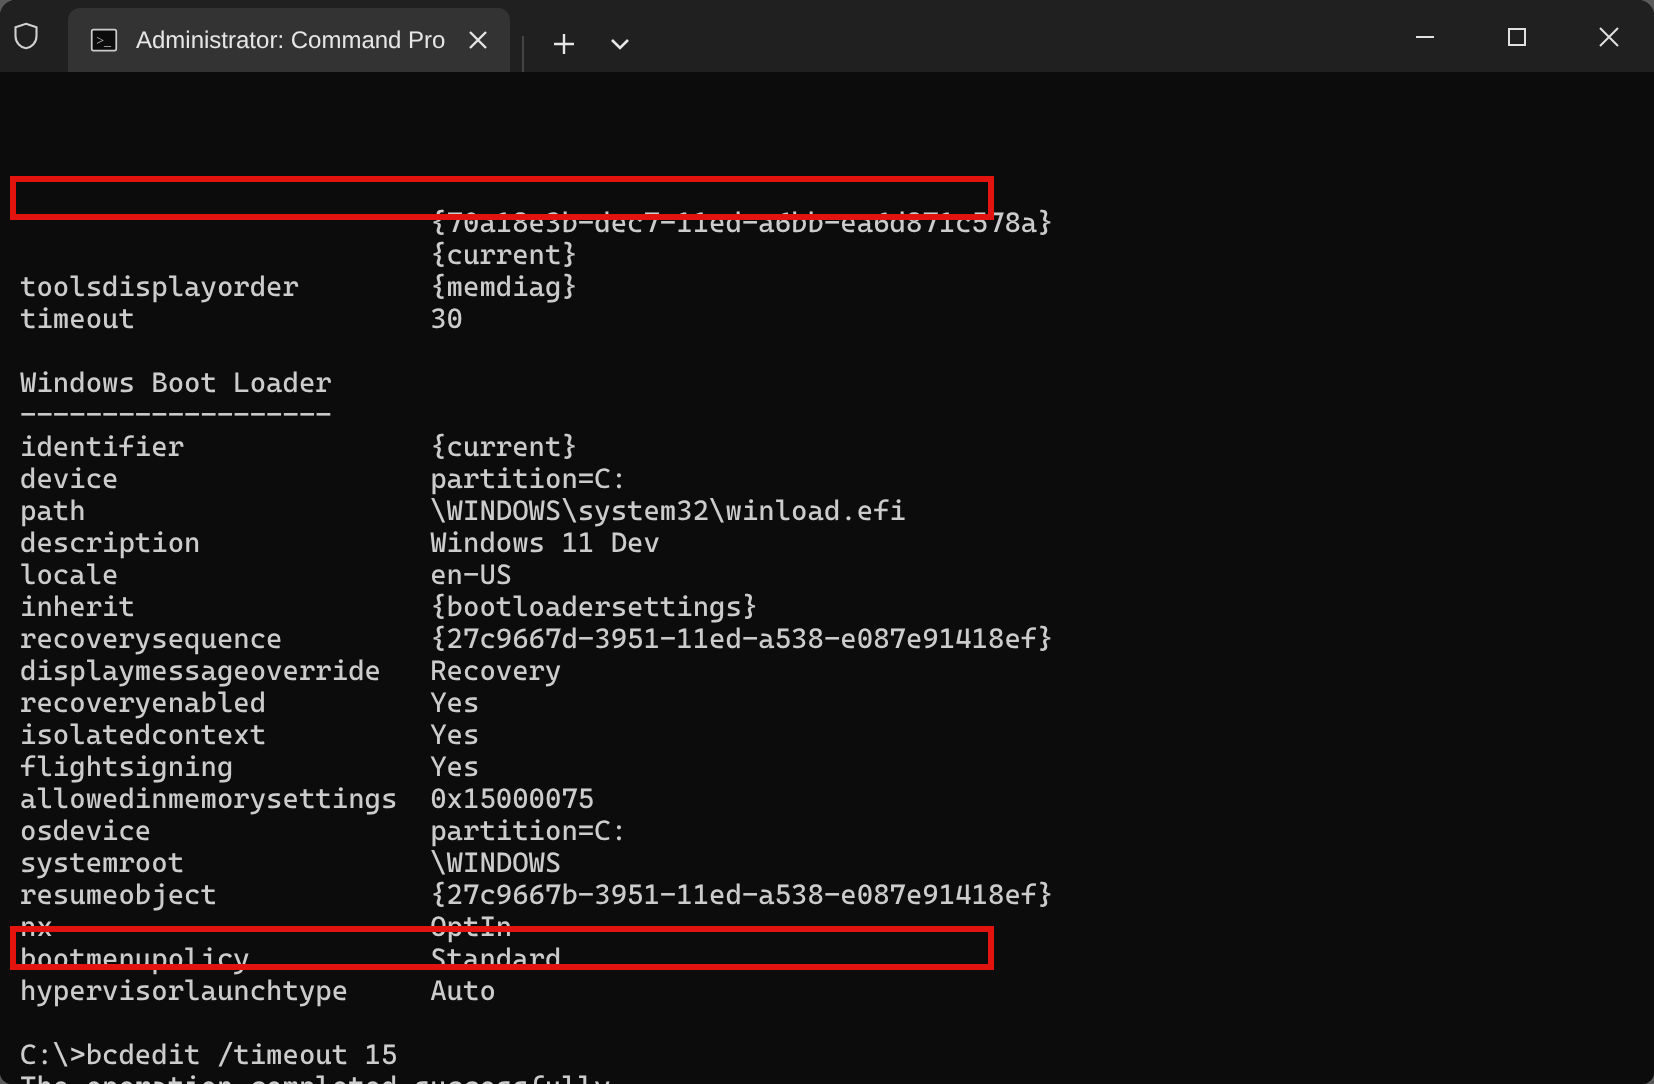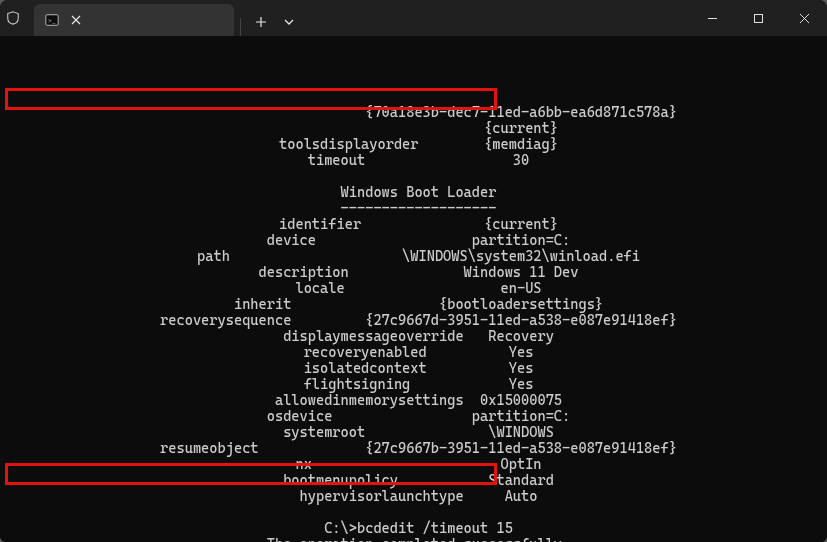--- a/index.html
+++ b/index.html
@@ -106,21 +106,21 @@
     background: #0c0c0c;
     color: #cccccc;
     font-size: 14px;
     line-height: 16px;
     padding: 4px 0 0 10px;
     white-space: pre;
     font-family: Consolas, 'Cascadia Mono', monospace;
     position: relative;
     overflow: hidden;
   }
-  .line { height: 16px; white-space: pre; text-align: center; }
+  .line { height: 16px; white-space: pre; }
   .hl-box {
     position: absolute;
     border: 3px solid #e3140f;
     pointer-events: none;
   }
 </style>
 </head>
 <body>
 
 <div class="window">
@@ -131,20 +131,21 @@
         </svg>
     </div>
     <div class="tab-strip">
       <div class="tab">
         <span class="icon">
           <svg width="14" height="14" viewBox="0 0 16 16">
               <rect x="1" y="2" width="14" height="12" rx="1" fill="#0c0c0c" stroke="#ccc" stroke-width="1"></rect>
               <text x="3.5" y="11" font-size="8" fill="#ccc" font-family="Consolas">&gt;_</text>
             </svg>
         </span>
+        <span class="title">Administrator: Command Pro</span>
         <span class="close">
           <svg width="10" height="10" viewBox="0 0 10 10">
               <path d="M1 1 L9 9 M9 1 L1 9" stroke="#e6e6e6" stroke-width="1.2"></path>
             </svg>
         </span>
       </div>
       <div class="divider"></div>
       <div class="newtab">
         <svg width="12" height="12" viewBox="0 0 12 12">
             <path d="M6 1 V11 M1 6 H11" stroke="#e6e6e6" stroke-width="1.2"></path>

